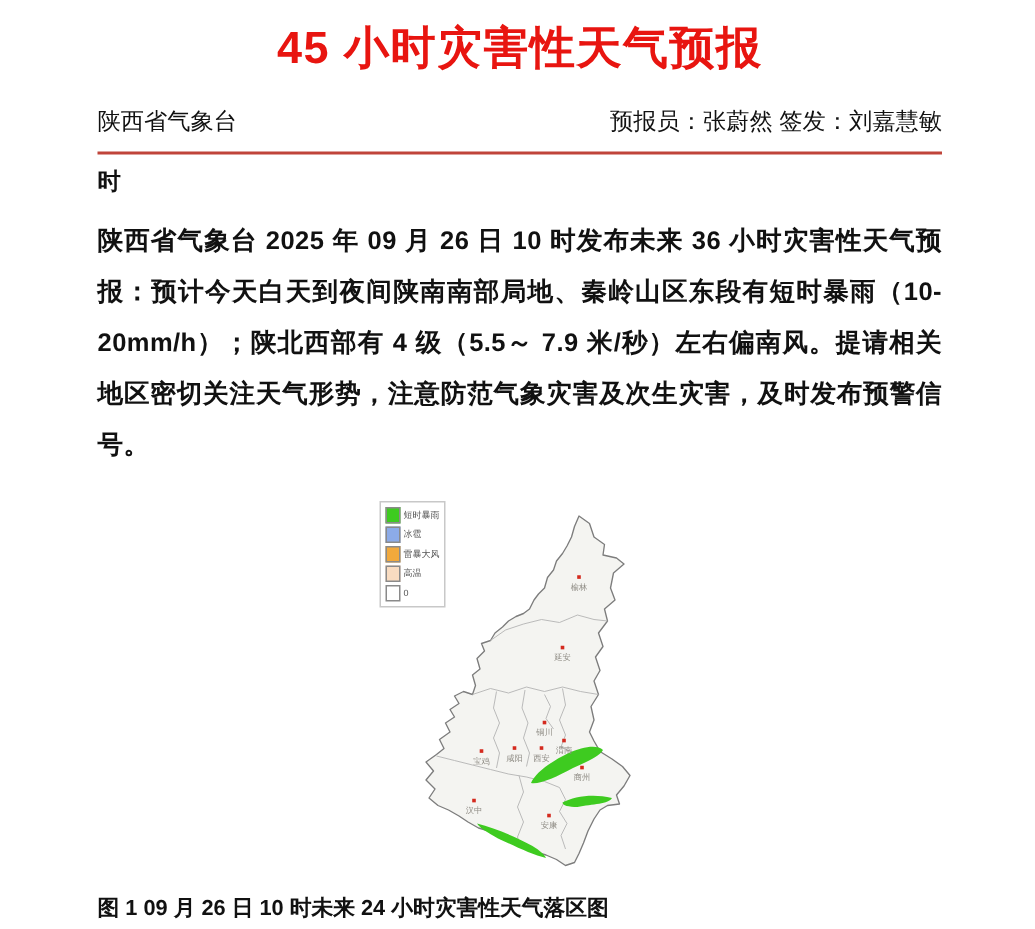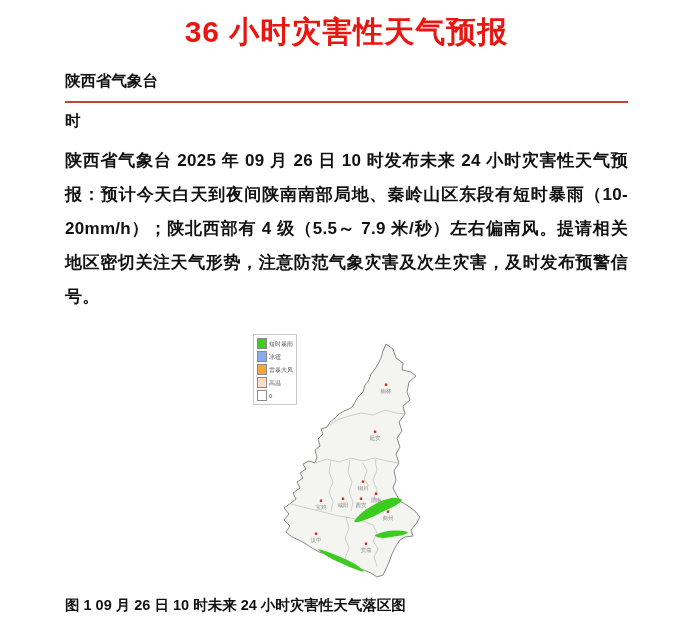--- a/index.html
+++ b/index.html
@@ -12,48 +12,49 @@
     --marker-red:#d42a1e;
     --label-gray:#8f8c85;
   }
   *{box-sizing:border-box;margin:0;padding:0;}
   html,body{width:690px;height:619px;background:#ffffff;overflow:hidden;}
   body{font-family:"Liberation Sans","DejaVu Sans",sans-serif;color:#111;}
   .page{padding:10px 62px 0 65px;width:690px;}
   .title{color:var(--title-red);font-size:30px;font-weight:bold;text-align:center;
          margin:2px 0 18px 0;letter-spacing:1px;}
   .header-line1{display:flex;justify-content:space-between;align-items:baseline;
-         font-size:15.5px;font-weight:bold;padding-bottom:9px;
+         font-size:15.5px;font-weight:normal;padding-bottom:9px;
          border-bottom:2px solid var(--rule-red);}
   .header-line2{font-size:15.5px;font-weight:bold;margin-top:8px;}
   .body-par{font-size:17px;font-weight:bold;line-height:34px;text-align:justify;
          letter-spacing:0.3px;margin-top:12px;}
   .map-wrap{position:relative;width:232px;height:260px;margin-left:188px;margin-top:16px;}
   .map-svg{position:absolute;left:0;top:0;}
   .legend{position:absolute;left:0;top:4px;background:#ffffff;border:1px solid #c8c8c8;
          padding:2px 3px;z-index:2;}
   .legend-row{display:flex;align-items:center;height:13px;}
   .legend-swatch{width:10px;height:11px;border:1px solid #8a8a8a;margin-right:2px;flex:none;}
   .legend-label{font-size:6px;color:#555;white-space:nowrap;line-height:1;}
   .caption{text-align:left;font-size:14.5px;font-weight:bold;margin-top:6px;}
   svg text{font-family:"Liberation Sans","DejaVu Sans",sans-serif;}
 </style>
 </head>
 <body>
 
 <div class="page">
 
-  <h1 class="title">36 小时灾害性天气预报</h1>
+  <h1 class="title">45 小时灾害性天气预报</h1>
 
   <div class="header-line1">
     <span>陕西省气象台</span>
+    <span>预报员：张蔚然 签发：刘嘉慧敏</span>
   </div>
   <div class="header-line2">时</div>
 
-  <p class="body-par">陕西省气象台 2025 年 09 月 26 日 10 时发布未来 24 小时灾害性天气预报：预计今天白天到夜间陕南南部局地、秦岭山区东段有短时暴雨（10-20mm/h）；陕北西部有 4 级（5.5～ 7.9 米/秒）左右偏南风。提请相关地区密切关注天气形势，注意防范气象灾害及次生灾害，及时发布预警信号。</p>
+  <p class="body-par">陕西省气象台 2025 年 09 月 26 日 10 时发布未来 36 小时灾害性天气预报：预计今天白天到夜间陕南南部局地、秦岭山区东段有短时暴雨（10-20mm/h）；陕北西部有 4 级（5.5～ 7.9 米/秒）左右偏南风。提请相关地区密切关注天气形势，注意防范气象灾害及次生灾害，及时发布预警信号。</p>
 
   <div class="map-wrap">
     <div class="legend">
         <div class="legend-row">
           <span class="legend-swatch" style="background: rgb(62, 203, 32);"></span>
           <span class="legend-label">短时暴雨</span>
         </div>
         <div class="legend-row">
           <span class="legend-swatch" style="background: rgb(140, 171, 232);"></span>
           <span class="legend-label">冰雹</span>

